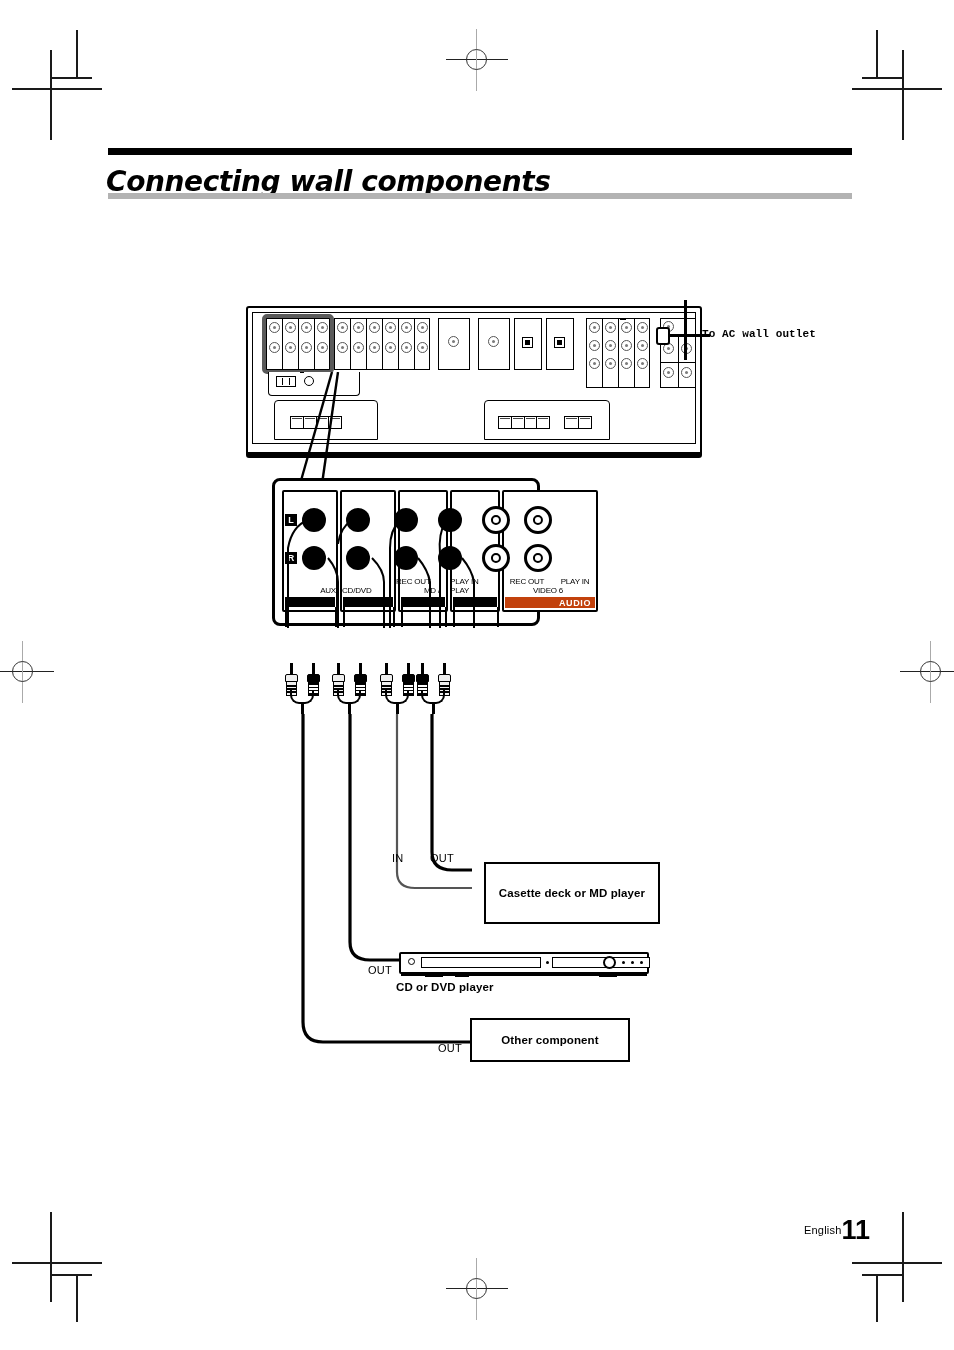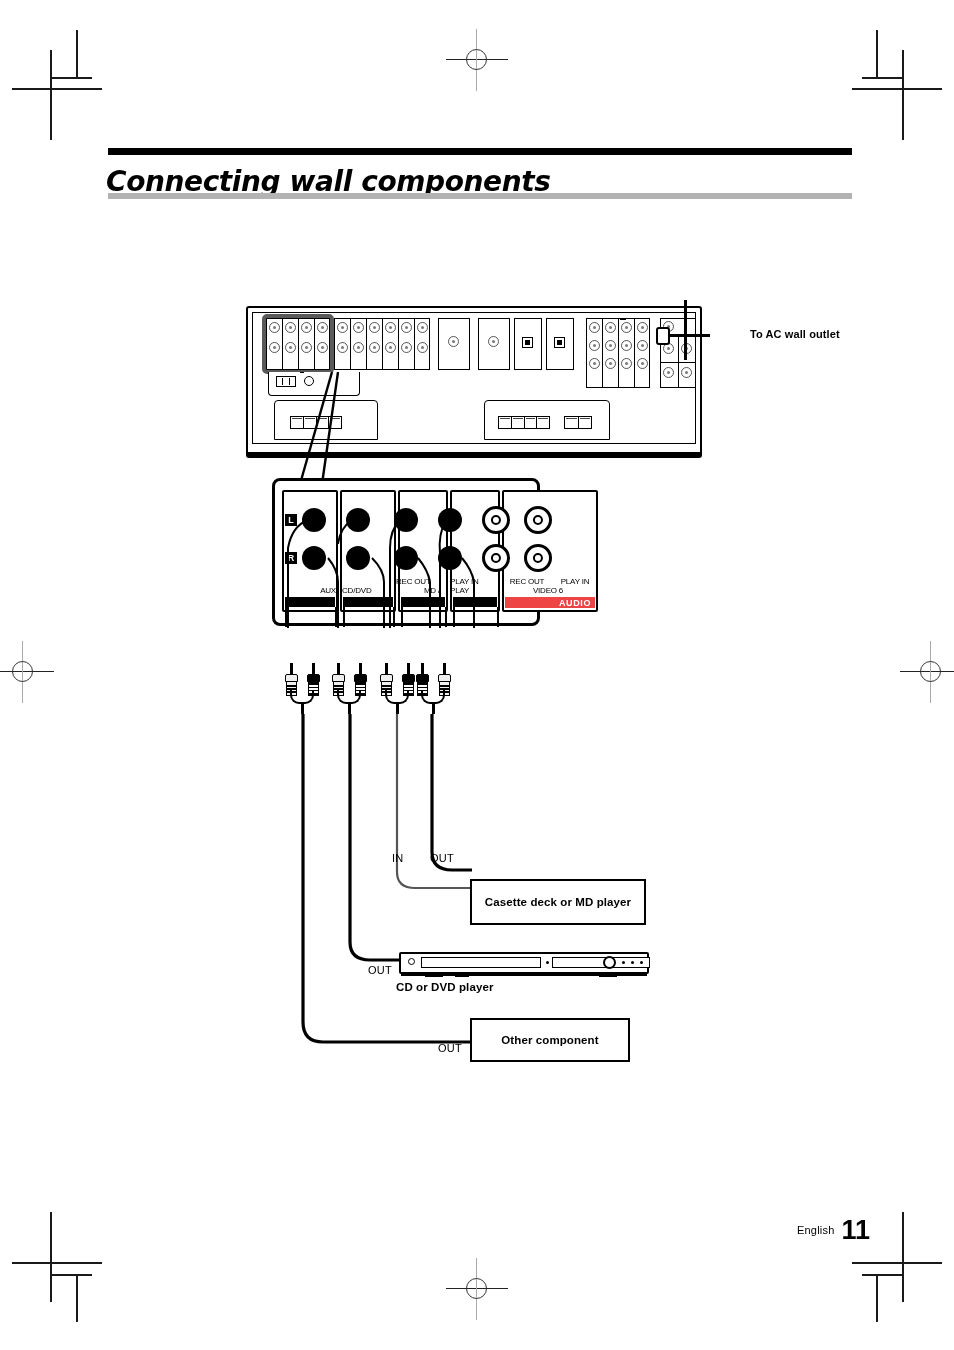--- a/index.html
+++ b/index.html
@@ -18,21 +18,21 @@
 
   
   #hdr-rule-top{left:108px;top:148px;width:744px;height:7px;background:#000;}
   #hdr-title{left:106px;top:165px;width:760px;font-size:28px;font-weight:bold;
              font-style:italic;letter-spacing:-.4px;font-family:"DejaVu Sans",sans-serif;}
   #hdr-rule-bot{left:108px;top:193px;width:744px;height:6px;background:#b3b3b3;}
 
   
   #footer{left:690px;top:1215px;width:180px;text-align:right;}
   #footer .lang{font-size:11px;letter-spacing:.2px;}
-  #footer .pno{font-size:27px;font-weight:bold;margin-left:7px;vertical-align:-5px;}
+  #footer .pno{font-size:27px;font-weight:bold;margin-left:0;vertical-align:-5px;}
 
   
   .ln{position:absolute;background:#000;}
   .bxt{position:absolute;border:1px solid #000;box-sizing:border-box;background:#fff;}
 
   
   #rear{left:246px;top:306px;width:456px;height:152px;}
   #rear .shell{position:absolute;left:0;top:0;width:456px;height:152px;
                border:2px solid #000;border-radius:3px;box-sizing:border-box;background:#fff;}
   #rear .inner{position:absolute;left:6px;top:6px;width:444px;height:132px;
@@ -64,21 +64,21 @@
                background:#fff;border-radius:2px;}
   .rca{position:absolute;border-radius:50%;background:#000;}
   .rca.rng{background:#fff;border:3px solid #000;box-sizing:border-box;}
   .rca.rng::after{content:"";position:absolute;left:50%;top:50%;width:46%;height:46%;
                   transform:translate(-50%,-50%);border-radius:50%;
                   border:2px solid #000;box-sizing:border-box;}
   .lrtag{position:absolute;width:12px;height:12px;background:#000;color:#fff;
          font-size:9px;font-weight:bold;line-height:12px;text-align:center;}
   .jlabel{position:absolute;font-size:8px;line-height:9px;letter-spacing:-.2px;}
   .blackband{position:absolute;background:#000;}
-  #audio-band{position:absolute;background:#ef4444;color:#fff;font-size:9px;
+  #audio-band{position:absolute;background:#c2410c;color:#fff;font-size:9px;
               font-weight:bold;letter-spacing:.6px;text-align:right;
               padding:1px 4px 1px 0;box-sizing:border-box;}
 
   
   .plug{position:absolute;width:17px;height:44px;}
   .plug .pin{position:absolute;left:7px;top:0;width:3px;height:12px;background:#000;}
   .plug .body{position:absolute;left:0;top:11px;width:17px;height:22px;}
   .plug .tip{position:absolute;left:2px;top:0;width:13px;height:8px;
              border:1.5px solid #000;box-sizing:border-box;border-radius:2px 2px 0 0;}
   .plug .shaft{position:absolute;left:3px;top:7px;width:11px;height:15px;
@@ -282,21 +282,21 @@
       <i></i>
   </div>
 
   <div class="base"></div>
 </div>
 
 <div class="ln" style="left:662px;top:334px;width:48px;height:3px;"></div>
 <div class="abs" style="left:656px;top:327px;width:14px;height:18px;border:2px solid #000;
             border-radius:3px;box-sizing:border-box;background:#fff;"></div>
 <div class="ln" style="left:684px;top:300px;width:3px;height:60px;"></div>
-<div class="abs" id="acl" style="left:750px;top:328px;">To AC wall outlet</div>
+<div class="abs" id="acl" style="left:702px;top:328px;font-family:Liberation Mono, monospace;">To AC wall outlet</div>
 
 <svg class="abs" style="left:300px;top:372px;width:120px;height:118px;" viewBox="0 0 120 118">
   <path d="M 32 0 L 0 112" stroke="#000" stroke-width="2.4" fill="none"></path>
   <path d="M 38 0 L 22 112" stroke="#000" stroke-width="2.4" fill="none"></path>
 </svg>
 
 <div class="abs" id="detail">
   <div class="dshell"></div>
 
   <div class="col" style="left:10px;width:56px;height:122px;"></div>
@@ -469,21 +469,21 @@
 
   <path d="M70 14 L70 242 Q70 260 90 260 L122 260" stroke="#000" stroke-width="3.2" fill="none"></path>
 
   <path d="M117 14 L117 172 Q117 188 135 188 L192 188" stroke="#555" stroke-width="2.2" fill="none"></path>
 
   <path d="M152 14 L152 152 Q152 170 172 170 L192 170" stroke="#000" stroke-width="3.2" fill="none"></path>
 </svg>
 
 <div class="iolbl" style="left:392px;top:852px;">IN</div>
 <div class="iolbl" style="left:430px;top:852px;">OUT</div>
-<div class="cbox" style="left:470px;top:862px;width:176px;height:46px;margin-top:17px;">Casette deck or MD player</div>
+<div class="cbox" style="left:484px;top:862px;width:176px;height:62px;">Casette deck or MD player</div>
 
 <div class="iolbl" style="left:368px;top:964px;">OUT</div>
 <div class="abs" id="cdp">
   <div class="cbody"></div>
   <div class="pwr"></div>
   <div class="tray"></div>
   <div class="dot" style="left:147px;"></div>
   <div class="disp"></div>
   <div class="knob" style="left:204px;"></div>
   <div class="dot" style="left:223px;"></div>

